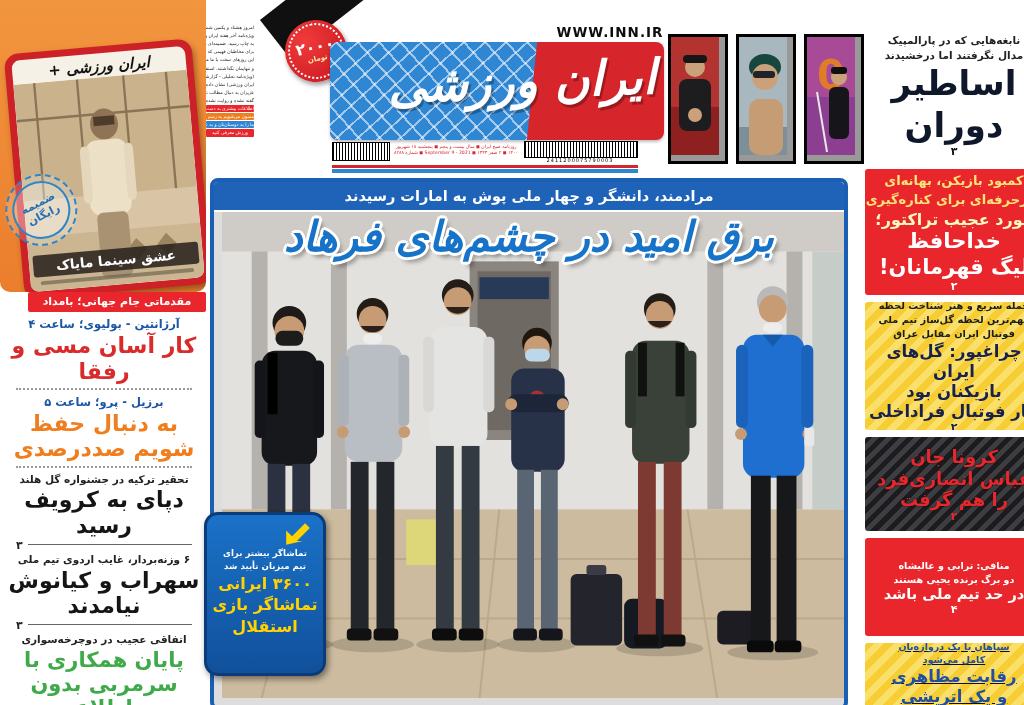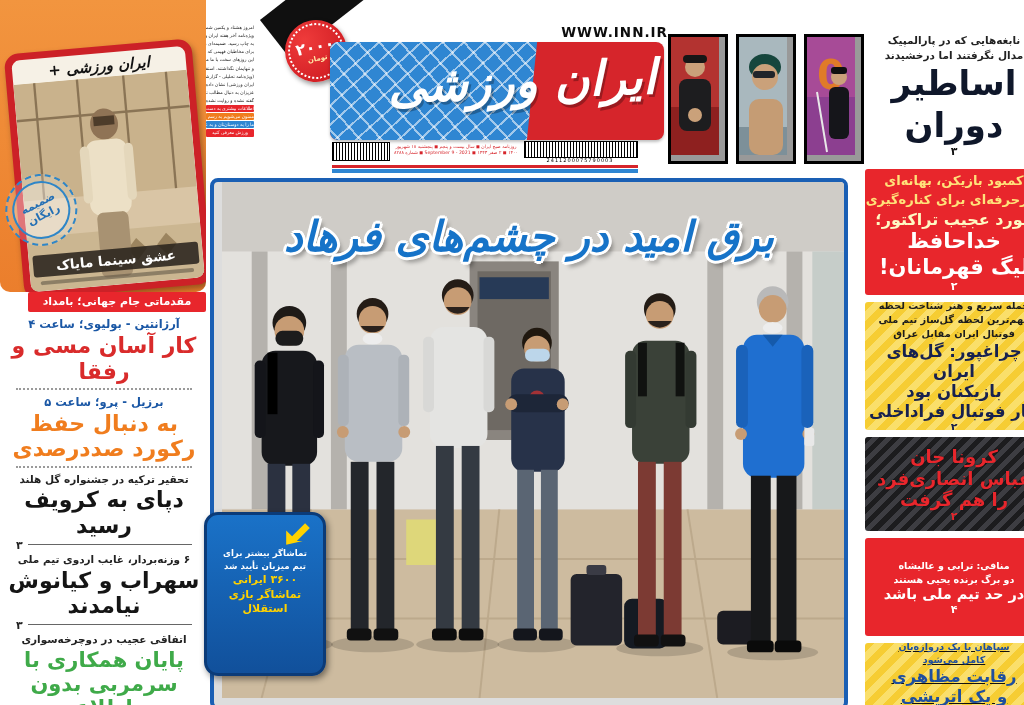--- a/index.html
+++ b/index.html
@@ -39,21 +39,21 @@
 
   
   .badge{left:285px;top:20px;width:62px;height:62px;border-radius:50%;
          background:radial-gradient(circle at 35% 30%,#ef3b3b,#c8151c);transform:rotate(-12deg);
          display:flex;flex-direction:column;align-items:center;justify-content:center;
          box-shadow:1px 3px 5px rgba(0,0,0,.4);outline:2px dotted #fff;outline-offset:-5px;}
   .badge .amt{color:#fff;font-weight:bold;font-size:16px;line-height:1;}
   .badge .unit{color:#ffe9a8;font-size:7px;font-weight:bold;}
 
   
-  .url-line{left:552px;top:24px;width:116px;direction:ltr;text-align:right;
+  .url-line{left:552px;top:24px;width:116px;direction:ltr;text-align:center;
             font-size:13.5px;font-weight:bold;color:#0d0d0d;letter-spacing:1px;}
   .masthead{left:330px;top:42px;width:334px;height:98px;background:#d6252b;border-radius:8px;
             overflow:hidden;box-shadow:0 2px 3px rgba(0,0,0,.25);}
   .masthead-blue{position:absolute;left:-8px;top:0;width:210px;height:100%;background:#2f86d2;
        background-image:repeating-linear-gradient(45deg,rgba(255,255,255,.55) 0 2px,transparent 2px 15px),
                         repeating-linear-gradient(-45deg,rgba(255,255,255,.55) 0 2px,transparent 2px 15px);
        transform:skewX(-6deg);}
   .masthead-title{position:absolute;right:8px;top:14px;width:100%;margin:0;text-align:right;
        font-size:48px;font-weight:bold;font-style:italic;color:#fff;line-height:1.1;
        transform:rotate(-2deg);text-shadow:2px 3px 0 rgba(0,0,0,.28);letter-spacing:-1px;}
@@ -130,21 +130,21 @@
       font-size:42px;font-weight:bold;font-style:italic;color:#1673c8;line-height:1.1;
       text-shadow:-2px -2px 0 #fff,2px -2px 0 #fff,-2px 2px 0 #fff,2px 2px 0 #fff,
                    0 -3px 0 #fff,0 3px 0 #fff,-3px 0 0 #fff,3px 0 0 #fff,4px 5px 4px rgba(0,0,0,.35);}
 
   
   .ticket{left:204px;top:512px;width:122px;height:164px;background:linear-gradient(180deg,#1a72c8,#11509b);
           border:3px solid #0b3b78;border-radius:14px;box-shadow:2px 3px 6px rgba(0,0,0,.45);
           display:flex;flex-direction:column;align-items:center;padding-top:4px;box-sizing:border-box;}
   .ticket .arrow{align-self:flex-start;margin:2px 10px 0 0;}
   .t-kicker{color:#fff;font-weight:bold;font-size:8.6px;line-height:1.5;text-align:center;}
-  .t-big{color:#ffd200;font-weight:bold;font-size:11px;line-height:1.35;text-align:center;margin:0;}
+  .t-big{color:#ffd200;font-weight:bold;font-size:16px;line-height:1.35;text-align:center;margin:0;}
 </style>
 </head>
 <body>
 
 <div id="paper">
 
   <div class="abs corner-ribbon"></div>
   <div class="abs orange-panel">
     <div class="cover">
       <div class="cover-inner">
@@ -307,21 +307,21 @@
 
     <div>
       <div class="lk">آرژانتین - بولیوی؛ ساعت ۴</div>
       <p class="lh lh-red">کار آسان مسی و رفقا</p>
     </div>
     <hr class="dotted">
 
     <div>
       <div class="lk">برزیل - پرو؛ ساعت ۵</div>
       <p class="lh lh-orange">به دنبال حفظ</p>
-      <p class="lh lh-orange">رکورد صددرصدی</p>
+      <p class="lh lh-orange">شویم صددرصدی</p>
     </div>
     <hr class="dotted">
 
     <div>
       <div class="lk-dark">تحقیر ترکیه در جشنواره گل هلند</div>
       <p class="lh lh-black">دپای به کرویف رسید</p>
       <div class="pgrow">
         <span class="pgnum">۳</span>
         <div class="pgline"></div>
       </div>
@@ -467,20 +467,21 @@
         <rect x="585" y="164" width="12" height="84" rx="6" fill="#1a62ba"></rect>
         <circle cx="524" cy="254" r="6" fill="#c79c74"></circle>
           <circle cx="592" cy="254" r="6" fill="#c79c74"></circle>
         <rect x="588" y="248" width="10" height="18" rx="2" fill="#e8e8e8"></rect>
         <rect x="534" y="296" width="20" height="168" fill="#17181a"></rect>
         <rect x="560" y="296" width="20" height="168" fill="#17181a"></rect>
         <rect x="530" y="462" width="27" height="12" rx="4" fill="#0a0a0a"></rect>
         <rect x="558" y="462" width="27" height="12" rx="4" fill="#0a0a0a"></rect>
       </g>
     </svg>
+    <div class="lead-kicker">مرادمند، دانشگر و چهار ملی پوش به امارات رسیدند</div>
     <h2 class="lead-headline">برق امید در چشم‌های فرهاد</h2>
   </div>
 
   <div class="abs ticket">
     <svg class="arrow" width="30" height="26" viewBox="0 0 24 22">
       <path d="M2 20 L2 8 L7 13 L18 2 L22 6 L11 17 L16 17 Z" fill="#ffd200"></path>
     </svg>
     <div class="t-kicker">تماشاگر بیشتر برای</div>
     <div class="t-kicker">تیم میزبان تأیید شد</div>
     <p class="t-big">۳۶۰۰ ایرانی</p>

